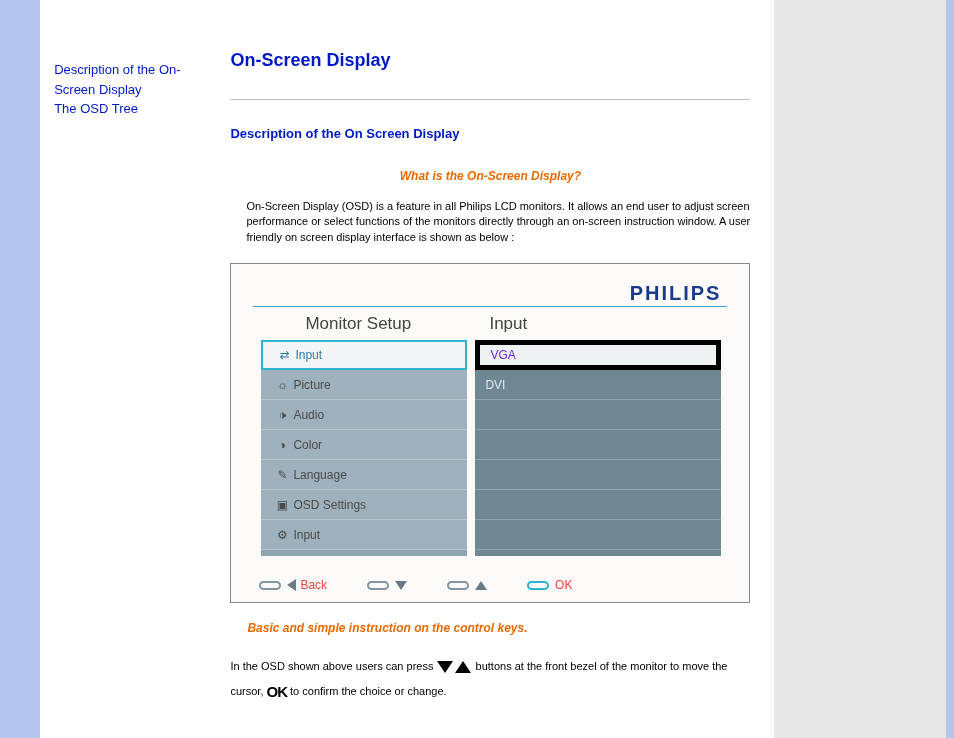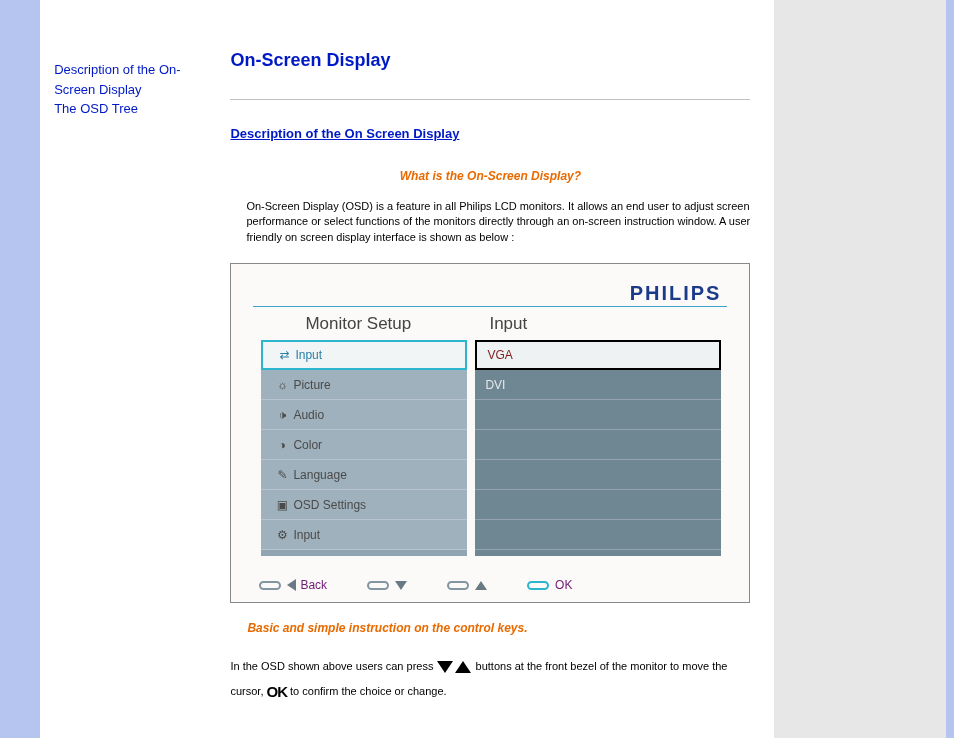--- a/index.html
+++ b/index.html
@@ -53,21 +53,20 @@
   hr.rule {
     border: none;
     border-top: 1px solid #c0c0c0;
     margin: 0 0 26px 0;
   }
   h2.section-title {
     color: #0019c7;
     font-size: 13px;
     font-weight: bold;
     margin: 0 0 28px 0;
-    text-decoration: underline;
   }
   .question {
     color: #e86a00;
     font-weight: bold;
     font-style: italic;
     font-size: 12px;
     margin: 0 0 16px 0;
     text-align: center;
   }
   .body-text {
@@ -167,29 +166,29 @@
   }
   .osd-col.left .osd-row.selected {
     background: #f2f5f5;
     color: #2a7fa8;
     border: 2px solid #2bb5cf;
     height: 30px;
   }
   .osd-col.left .osd-row.selected .icon-slot { color: #2a7fa8; }
   .osd-col.right .osd-row.selected {
     background: #eef2f2;
-    color: #7f1d1d;
-    border: 2px solid #000000;
+    color: #6d28d9;
+    border: 5px solid #000000;
   }
   .osd-footer {
     position: absolute;
     bottom: 10px; left: 28px; right: 28px;
     display: flex;
     font-size: 12px;
-    color: #701a75;
+    color: #ef4444;
   }
   .led {
     display: inline-block;
     width: 22px; height: 9px;
     border: 2px solid #8296a2;
     border-radius: 6px;
     margin-right: 6px;
     vertical-align: middle;
   }
   .led.lit { border-color: #2bb5cf; }

